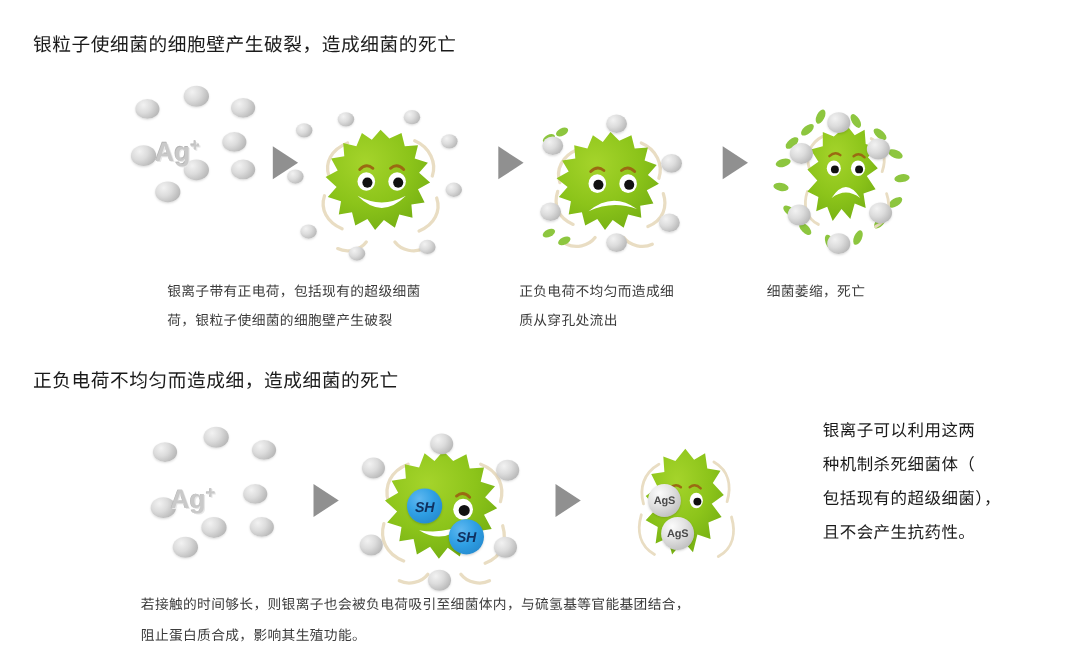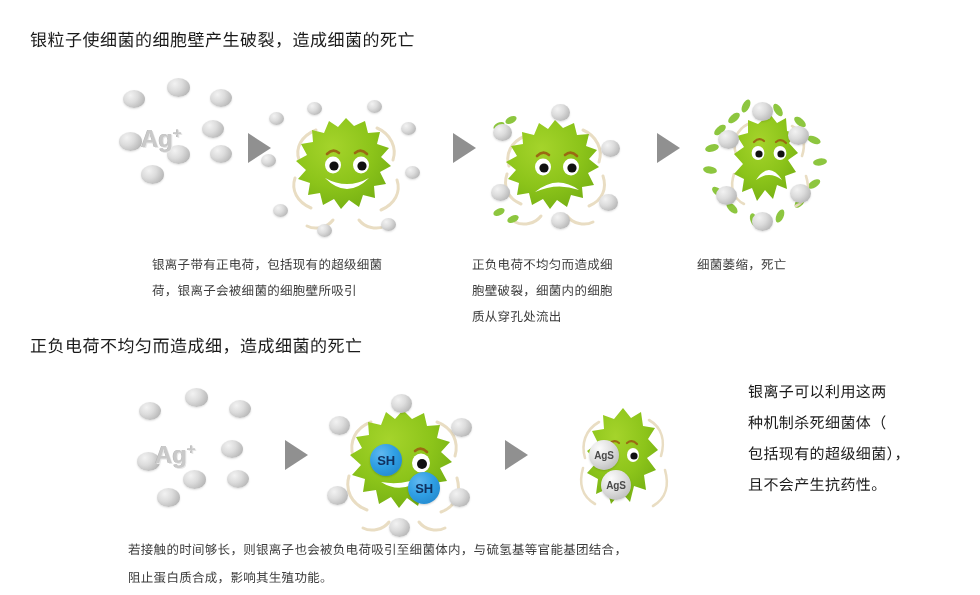--- a/index.html
+++ b/index.html
@@ -279,26 +279,25 @@
     <div class="sphere abs" style="left:52px; top:2px; width:21px; height:19px;"></div>
     <div class="sphere abs" style="left:18px; top:30px; width:21px; height:19px;"></div>
     <div class="sphere abs" style="left:88px; top:26px; width:21px; height:19px;"></div>
     <div class="sphere abs" style="left:16px; top:86px; width:21px; height:19px;"></div>
     <div class="sphere abs" style="left:90px; top:84px; width:21px; height:19px;"></div>
     <div class="sphere abs" style="left:52px; top:112px; width:21px; height:19px;"></div>
   </div>
 
   <div class="abs caption" style="left:152px; top:252px; width:290px;">
     <div>银离子带有正电荷，包括现有的超级细菌</div>
-    <div>荷，银离子会被细菌的细胞壁所吸引</div>
+    <div>荷，银粒子使细菌的细胞壁产生破裂</div>
   </div>
 
   <div class="abs caption" style="left:472px; top:252px; width:210px;">
     <div>正负电荷不均匀而造成细</div>
-    <div>胞壁破裂，细菌内的细胞</div>
     <div>质从穿孔处流出</div>
   </div>
 
   <div class="abs caption" style="left:697px; top:252px; width:180px;">
     <div>细菌萎缩，死亡</div>
   </div>
 
   <div class="abs section-heading" style="left:30px; top:336px;">正负电荷不均匀而造成细，造成细菌的死亡</div>
 
   <div class="abs" style="left:125px; top:392px; width:150px; height:130px;">
@@ -310,21 +309,21 @@
     <div class="sphere abs" style="left:58px; top:78px; width:23px; height:19px;"></div>
     <div class="sphere abs" style="left:102px; top:78px; width:22px; height:18px;"></div>
     <div class="sphere abs" style="left:32px; top:96px; width:23px; height:19px;"></div>
     <div class="abs ag-label" style="left:30px; top:28px;">
       <span>Ag</span><sup>+</sup>
     </div>
   </div>
 
   <div class="abs arrow-tri" style="left:285px; top:440px;"></div>
 
-  <div class="germ-wrap" style="left:333px; top:400px;">
+  <div class="germ-wrap" style="left:333px; top:400px;font-style:italic;">
     <svg class="germ-svg" width="140" height="135" viewBox="0 0 140 135">
       <defs>
         <radialGradient id="g4" cx="38%" cy="30%" r="78%">
           <stop offset="0%" stop-color="#A5D42B"></stop>
           <stop offset="55%" stop-color="#8CC41A"></stop>
           <stop offset="100%" stop-color="#72AD12"></stop>
         </radialGradient>
       </defs>
       <g stroke="#E8DCC0" stroke-width="3" fill="none" stroke-linecap="round" opacity="0.95">
         <path d="M38,22 C22,28 16,42 20,56"></path>

